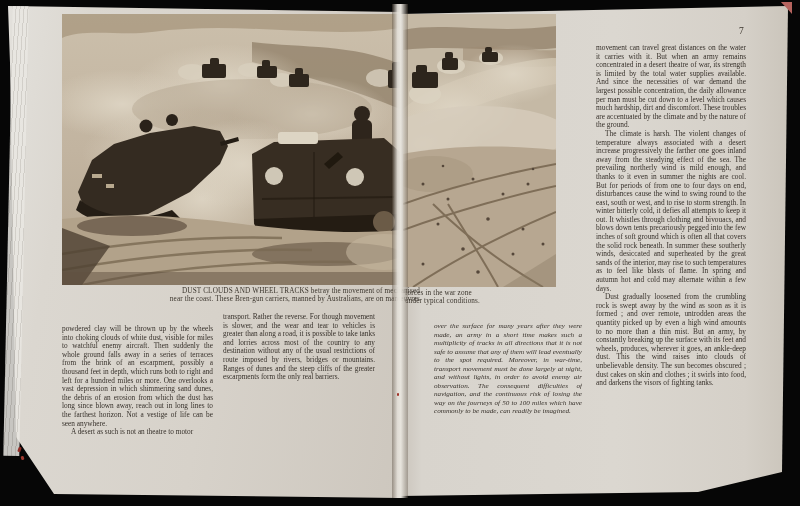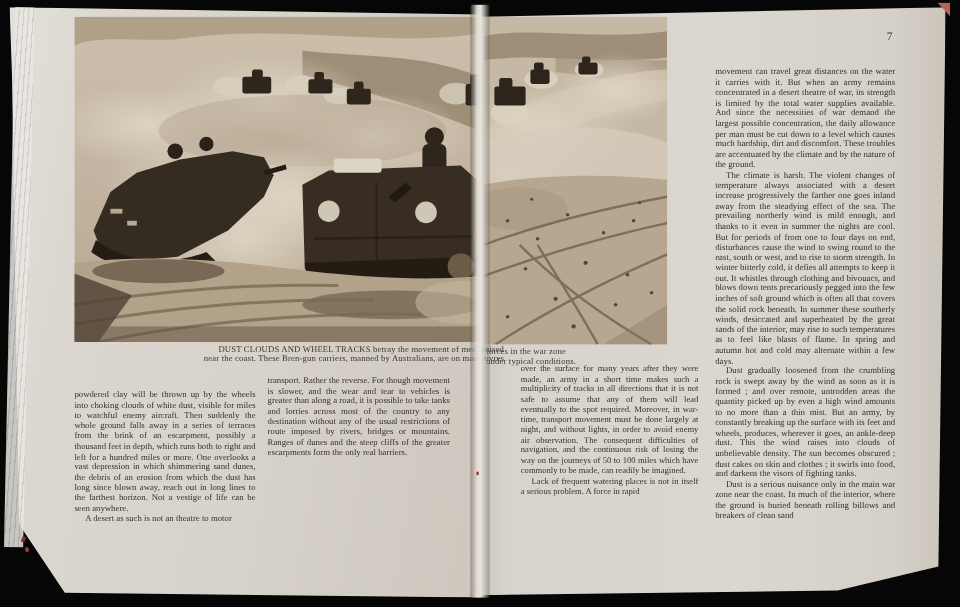--- a/index.html
+++ b/index.html
@@ -40,22 +40,22 @@
   .watermark{position:absolute;left:421px;top:298px;z-index:9;
     font-family:"Liberation Sans",sans-serif;font-size:21.5px;font-weight:500;
     letter-spacing:.4px;color:#3c3c3c;opacity:.85;}
 
   
   .bodytext{position:absolute;color:#36302a;text-align:justify;overflow:hidden;z-index:3;}
   .bodytext p{margin:0;}
   .bodytext p.ind{text-indent:9px;}
   .col-l1{left:62px;top:325px;width:151px;height:126px;font-size:7.3px;line-height:8.6px;}
   .col-l2{left:223px;top:313px;width:152px;height:130px;font-size:7.3px;line-height:8.6px;}
-  .col-m {left:434px;top:303px;width:148px;height:124px;font-size:7.15px;line-height:8.55px;}
-  .col-r {left:596px;top:44px;width:150px;height:400px;font-size:7.35px;line-height:8.6px;margin-top:12px;}
+  .col-m {left:434px;top:322px;width:148px;height:124px;font-size:7.15px;line-height:8.55px;font-style:italic;}
+  .col-r {left:596px;top:44px;width:150px;height:400px;font-size:7.35px;line-height:8.6px;}
 </style>
 </head>
 <body>
 
 <div class="scene">
 
   <div class="page page-left"></div>
   <div class="page page-right"></div>
   <div class="fore-edge"></div>
   <div class="gutter"></div>
@@ -204,22 +204,20 @@
   <div class="bodytext col-l1">
     <p>powdered clay will be thrown up by the wheels into choking clouds of white dust, visible for miles to watchful enemy aircraft.  Then suddenly the whole ground falls away in a series of terraces from the brink of an escarpment, possibly a thousand feet in depth, which runs both to right and left for a hundred miles or more.  One overlooks a vast depression in which shimmering sand dunes, the debris of an erosion from which the dust has long since blown away, reach out in long lines to the farthest horizon.  Not a vestige of life can be seen anywhere.</p>
     <p class="ind">A desert as such is not an theatre to motor</p>
   </div>
   <div class="bodytext col-l2">
     <p>transport.  Rather the reverse.  For though movement is slower, and the wear and tear to vehicles is greater than along a road, it is possible to take tanks and lorries across most of the country to any destination without any of the usual restrictions of route imposed by rivers, bridges or mountains.  Ranges of dunes and the steep cliffs of the greater escarpments form the only real barriers.</p>
   </div>
 
   <div class="bodytext col-m">
     <p>over the surface for many years after they were made, an army in a short time makes such a multiplicity of tracks in all directions that it is not safe to assume that any of them will lead eventually to the spot required.  Moreover, in war-time, transport movement must be done largely at night, and without lights, in order to avoid enemy air observation.  The consequent difficulties of navigation, and the continuous risk of losing the way on the journeys of 50 to 100 miles which have commonly to be made, can readily be imagined.</p>
-    <p class="ind">Lack of frequent watering places is not in itself a serious problem.  A force in rapid</p>
   </div>
   <div class="bodytext col-r">
     <p>movement can travel great distances on the water it carries with it.  But when an army remains concentrated in a desert theatre of war, its strength is limited by the total water supplies available.  And since the necessities of war demand the largest possible concentration, the daily allowance per man must be cut down to a level which causes much hardship, dirt and discomfort.  These troubles are accentuated by the climate and by the nature of the ground.</p>
     <p class="ind">The climate is harsh.  The violent changes of temperature always associated with a desert increase progressively the farther one goes inland away from the steadying effect of the sea.  The prevailing northerly wind is mild enough, and thanks to it even in summer the nights are cool.  But for periods of from one to four days on end, disturbances cause the wind to swing round to the east, south or west, and to rise to storm strength.  In winter bitterly cold, it defies all attempts to keep it out.  It whistles through clothing and bivouacs, and blows down tents precariously pegged into the few inches of soft ground which is often all that covers the solid rock beneath.  In summer these southerly winds, desiccated and superheated by the great sands of the interior, may rise to such temperatures as to feel like blasts of flame.  In spring and autumn hot and cold may alternate within a few days.</p>
     <p class="ind">Dust gradually loosened from the crumbling rock is swept away by the wind as soon as it is formed ; and over remote, untrodden areas the quantity picked up by even a high wind amounts to no more than a thin mist.  But an army, by constantly breaking up the surface with its feet and wheels, produces, wherever it goes, an ankle-deep dust.  This the wind raises into clouds of unbelievable density.  The sun becomes obscured ; dust cakes on skin and clothes ; it swirls into food, and darkens the visors of fighting tanks.</p>
-    <p class="ind">Dust is a serious nuisance only in the main war zone near the coast.  In much of the interior, where the ground is buried beneath rolling billows and breakers of clean sand</p>
   </div>
 
 </div>
 
 </body></html>

